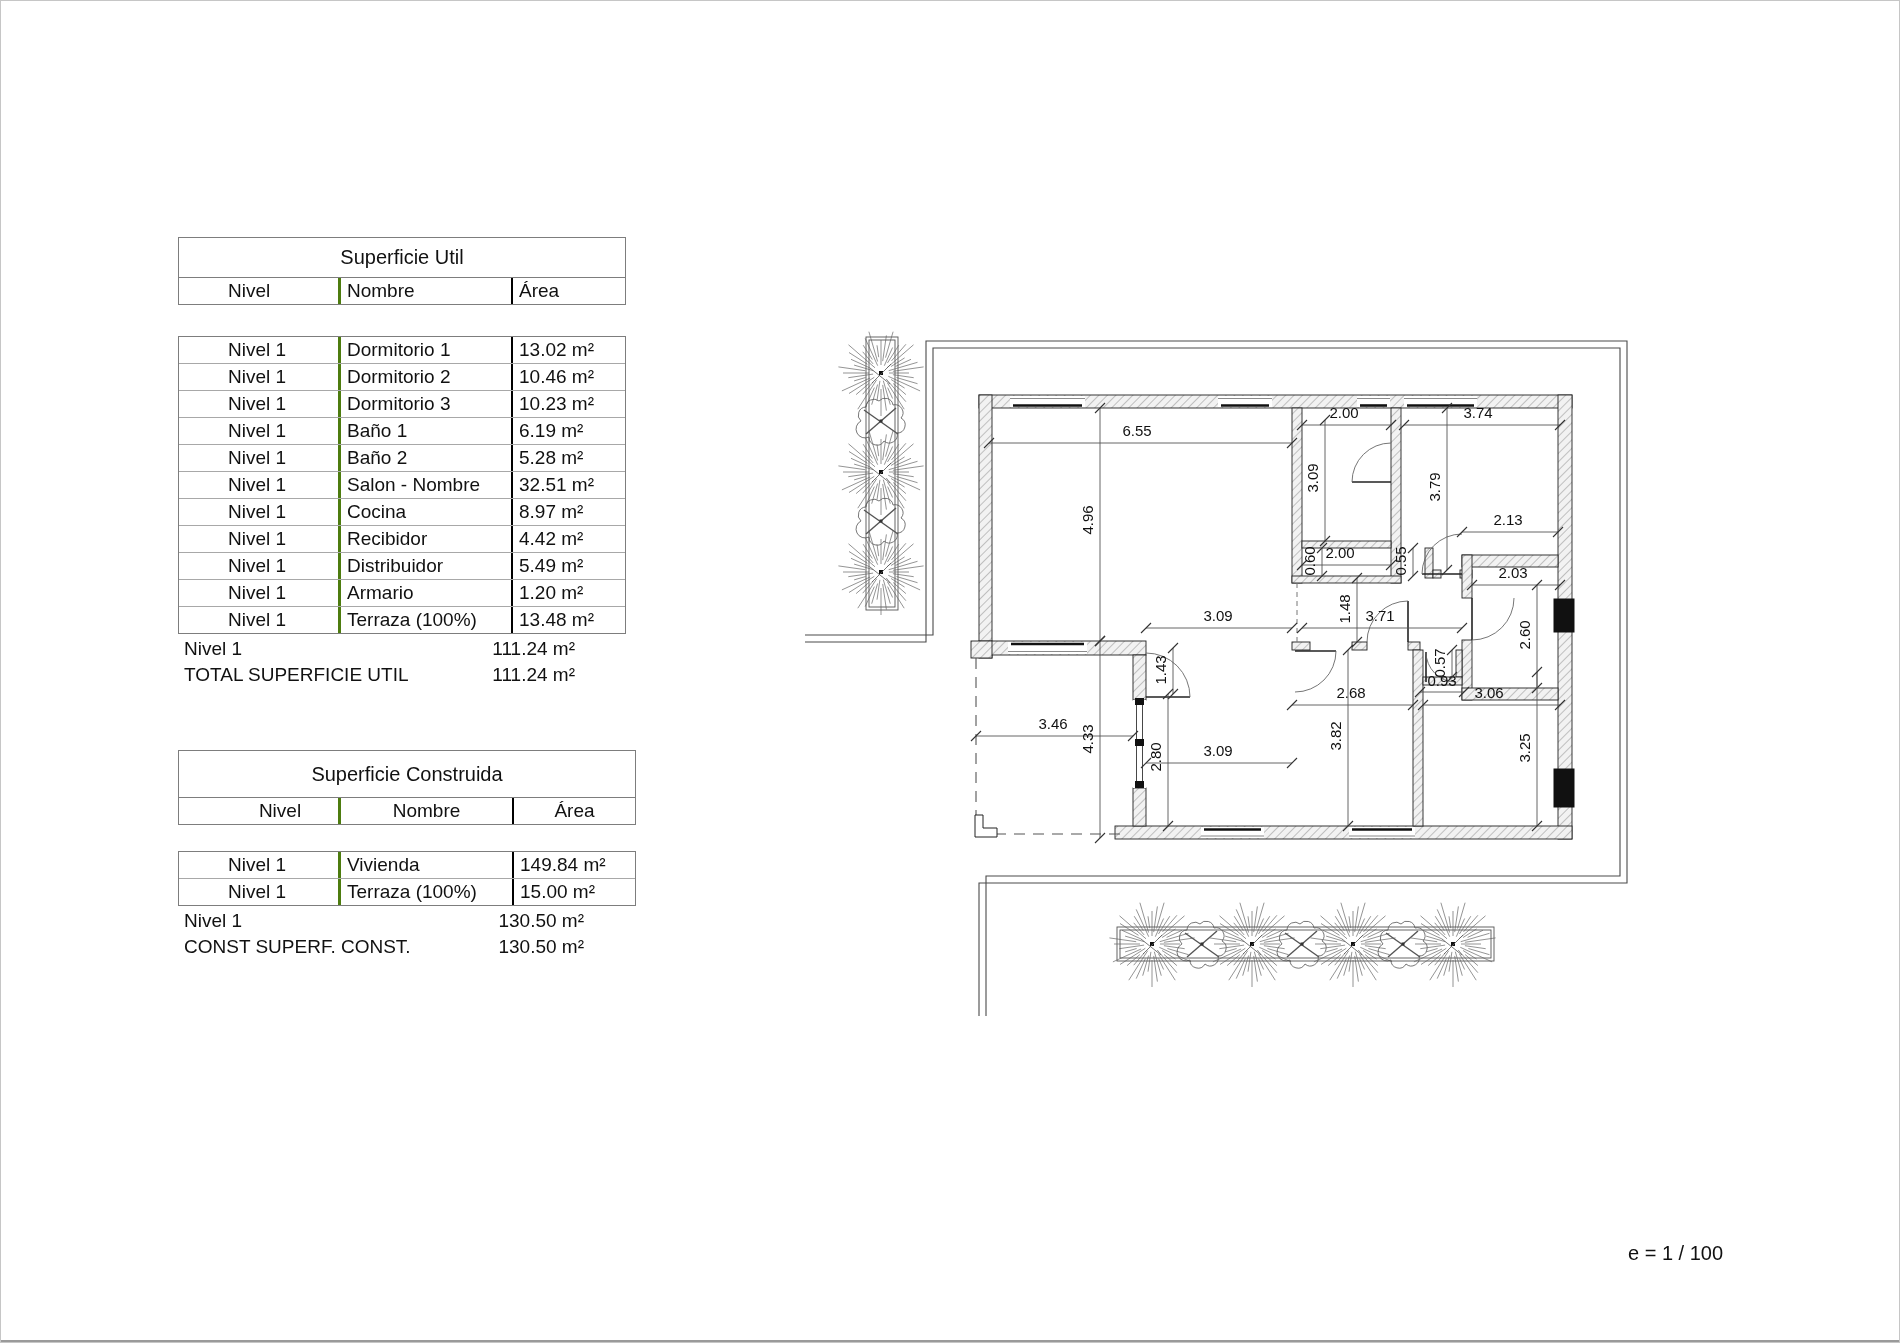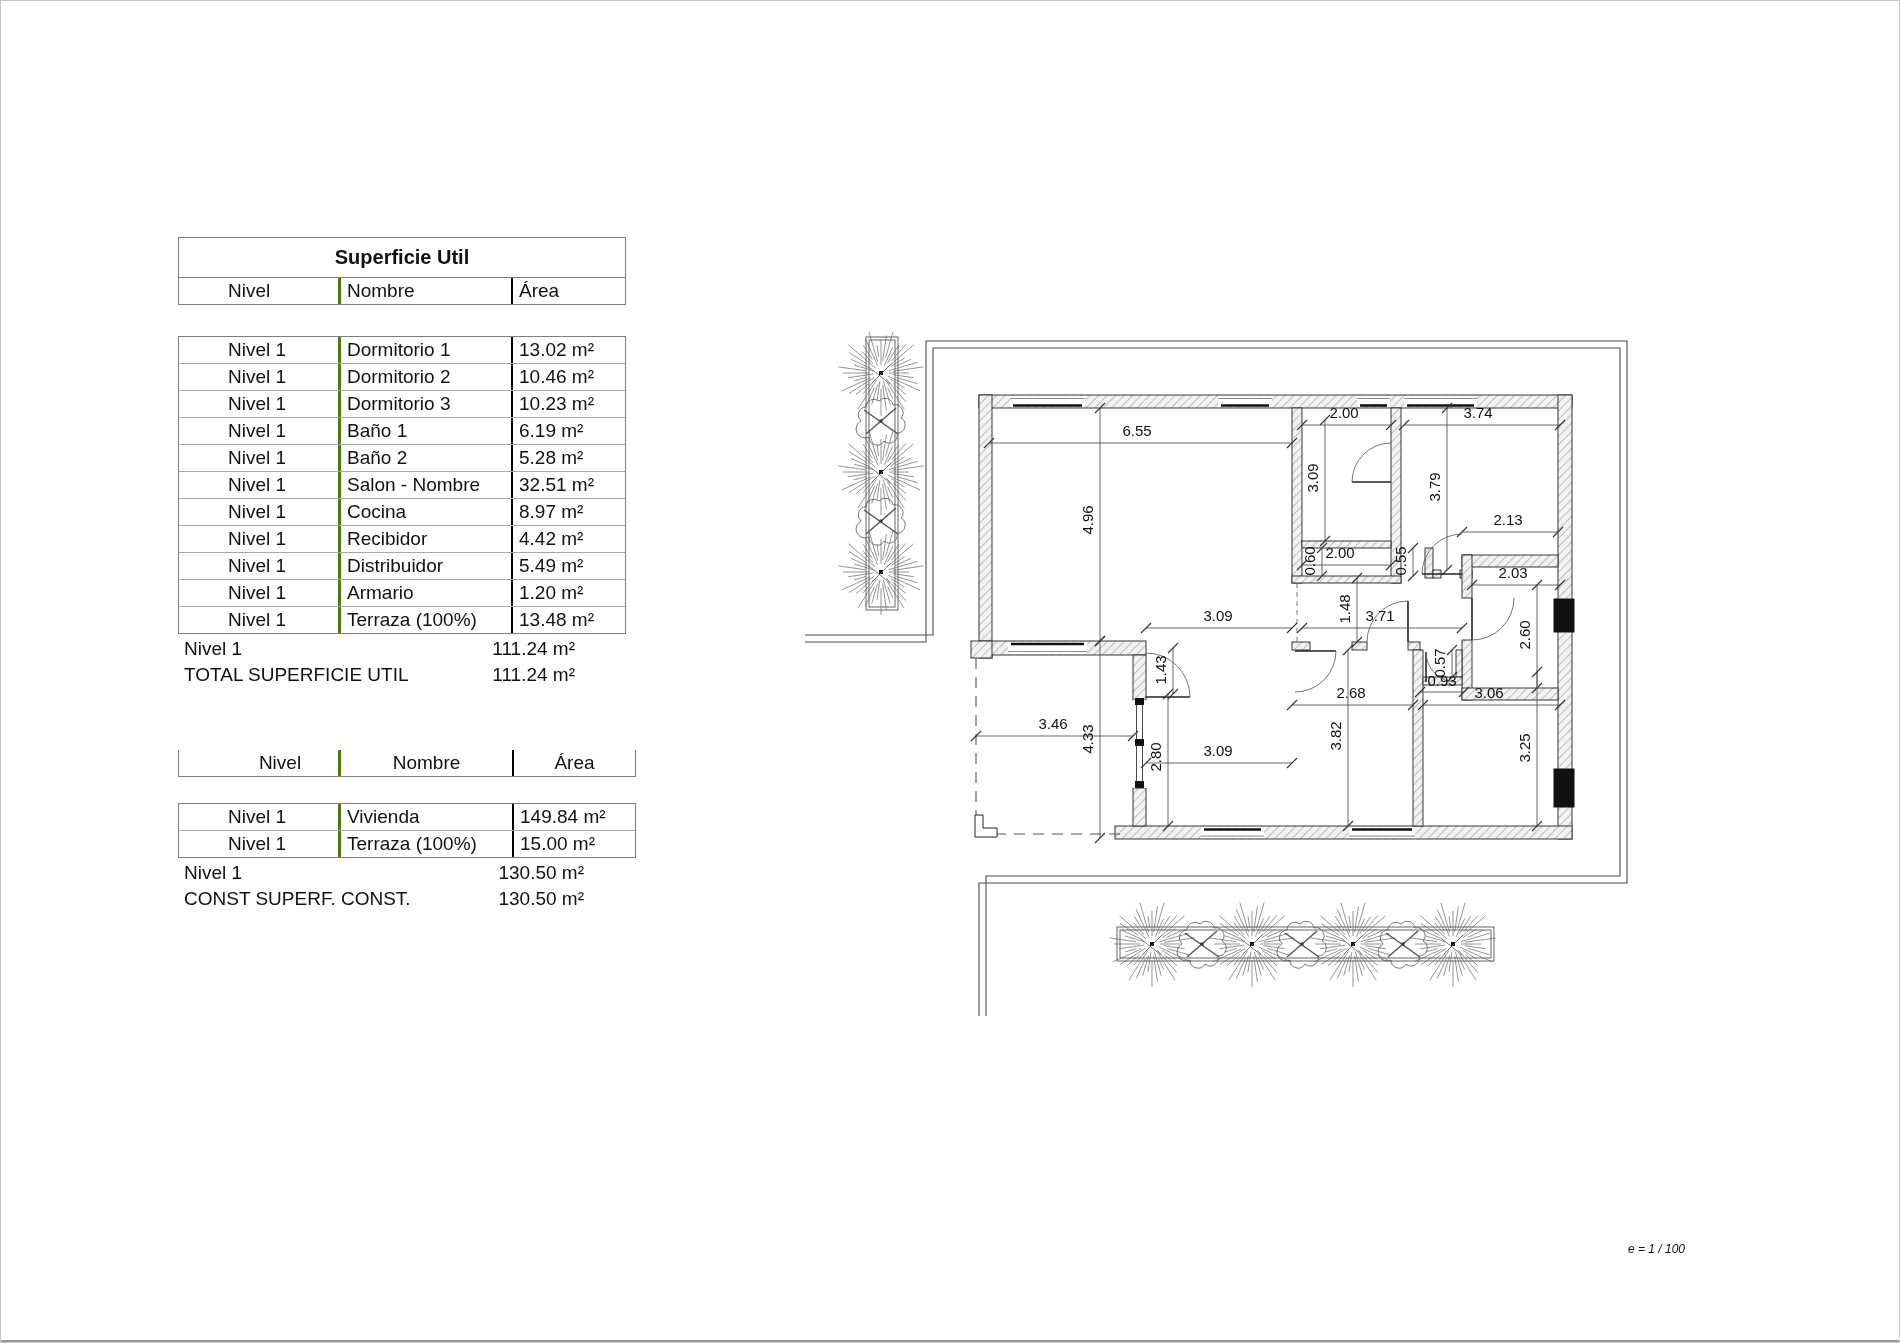--- a/index.html
+++ b/index.html
@@ -2,21 +2,21 @@
 <html><head>
 <meta charset="utf-8">
 <style>
   html,body{margin:0;padding:0;background:#e8e8e8;}
   .sheet{position:relative;width:1900px;height:1343px;background:#ffffff;overflow:hidden;
          box-shadow:inset 0 0 0 1px #c6c6c6, inset 0 -3px 0 0 #9a9a9a;
          font-family:"Liberation Sans", sans-serif;}
   .plan-svg{position:absolute;left:0;top:0;}
   
   .area-table{position:absolute;color:#111;font-size:19px;line-height:20px;}
-  .tbl-title{border:1px solid #7d7d7d;text-align:center;font-size:20px;font-weight:bold;}
+  .tbl-title{border:1px solid #7d7d7d;text-align:center;font-size:20px;}
   .t1 .tbl-title{height:39px;line-height:39px;}
   .t2 .tbl-title{height:46px;line-height:46px;}
   .tbl-head{display:flex;border:1px solid #7d7d7d;border-top:none;}
   .tbl-head>div, .row>div{box-sizing:border-box;padding:3px 6px;white-space:nowrap;overflow:hidden;}
   .c1{width:116px;margin-left:43px;}
   .c2{width:173px;border-left:3px solid #4d7c0f;}
   .c3{width:114px;border-left:2px solid #000000;}
   .t2 .c2{width:174px;}
   .t2 .c3{width:123px;}
   .center .tbl-head>div{text-align:center;}
@@ -24,21 +24,21 @@
   .t1 .tbl-rows{margin-top:31px;}
   .t2 .tbl-rows{margin-top:26px;}
   .row{display:flex;border-top:1px solid #a8a8a8;}
   .row:first-child{border-top:none;}
   .tbl-foot{margin-top:2px;}
   .foot-row{display:flex;}
   .foot-row>div{box-sizing:border-box;padding:3px 6px;white-space:nowrap;}
   .f1{width:289px;}
   .f3{width:114px;text-align:right;}
   .t2 .f3{width:123px;}
-  .scale-note{position:absolute;left:1628px;top:1242px;font-size:12px;color:#111;font-style:italic;}
+  .scale-note{position:absolute;left:1628px;top:1242px;font-size:20px;color:#111;}
   
   .wall{fill:url(#hatch);stroke:#222;stroke-width:0.9;}
   .winwhite{fill:#fff;stroke:none;}
   .winthin{stroke:#8a8a8a;stroke-width:1;}
   .winsill{stroke:#111;stroke-width:2.6;}
   .boundary{fill:none;stroke:#4a4a4a;stroke-width:1.1;}
   .hedge{fill:none;stroke:#555;stroke-width:0.9;}
   .dimline{stroke:#555;stroke-width:0.9;}
   .dimtick{stroke:#333;stroke-width:1.1;}
   .dimtext{font-family:"Liberation Sans",sans-serif;font-size:15px;fill:#111;}
@@ -127,20 +127,21 @@
         <div class="f3">111.24 m²</div>
       </div>
       <div class="foot-row">
         <div class="f1">TOTAL SUPERFICIE UTIL</div>
         <div class="f3">111.24 m²</div>
       </div>
     </div>
   </div>
 
   <div class="area-table t2 center" style="left:178px;top:750px;">
+    <div class="tbl-title">Superficie Construida</div>
     <div class="tbl-head">
       <div class="c1">Nivel</div>
       <div class="c2">Nombre</div>
       <div class="c3">Área</div>
     </div>
     <div class="tbl-rows">
         <div class="row">
           <div class="c1">Nivel 1</div>
           <div class="c2">Vivienda</div>
           <div class="c3">149.84 m²</div>

